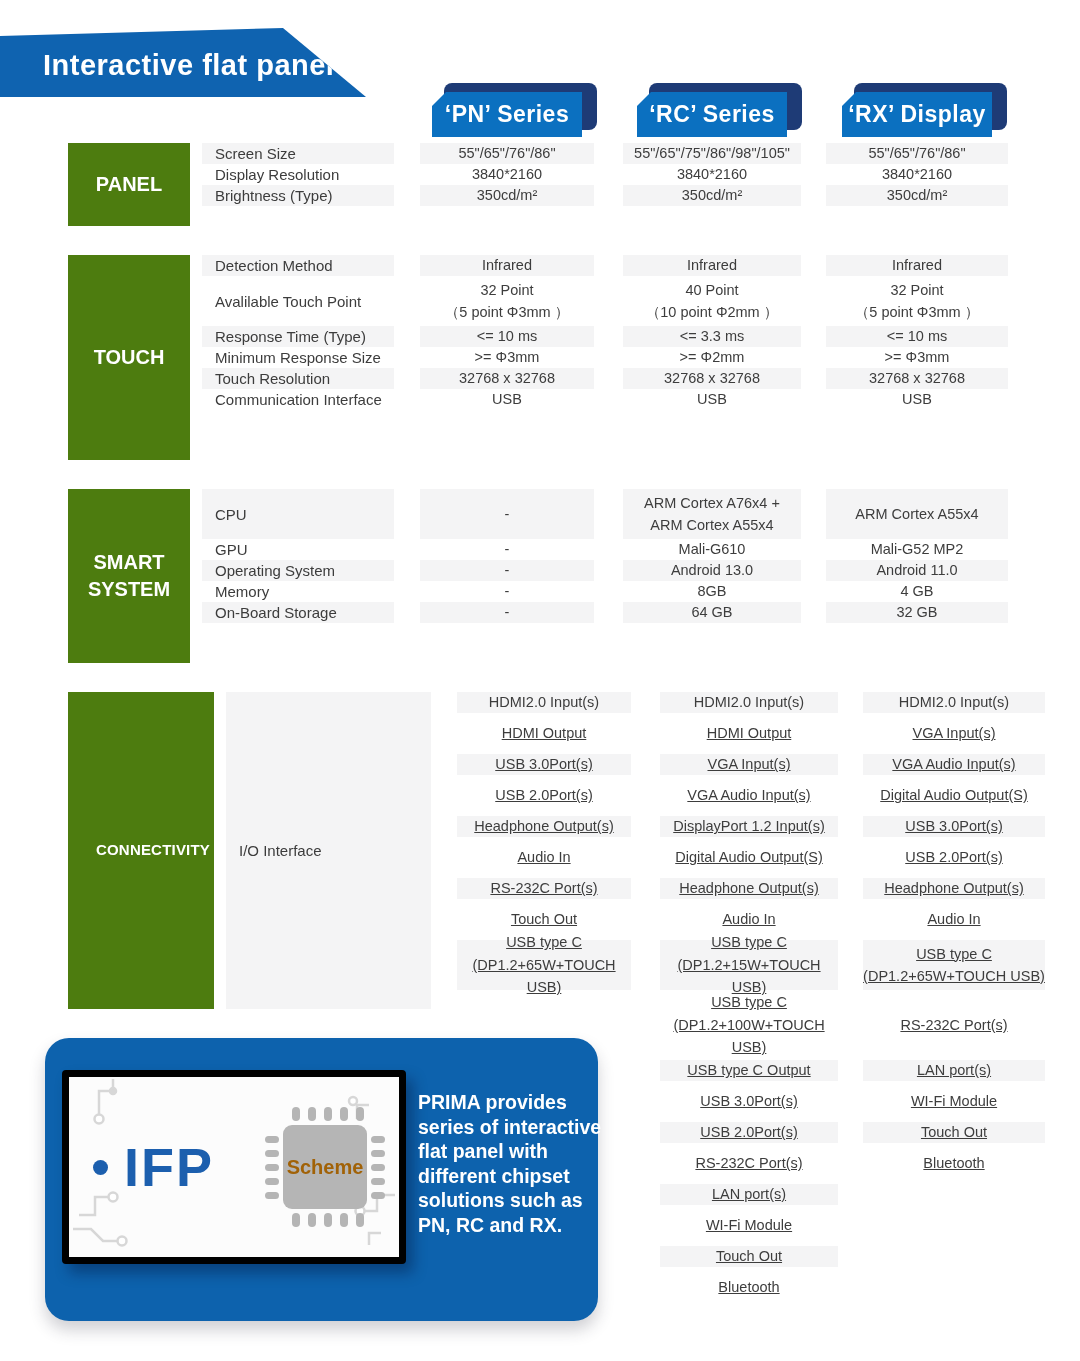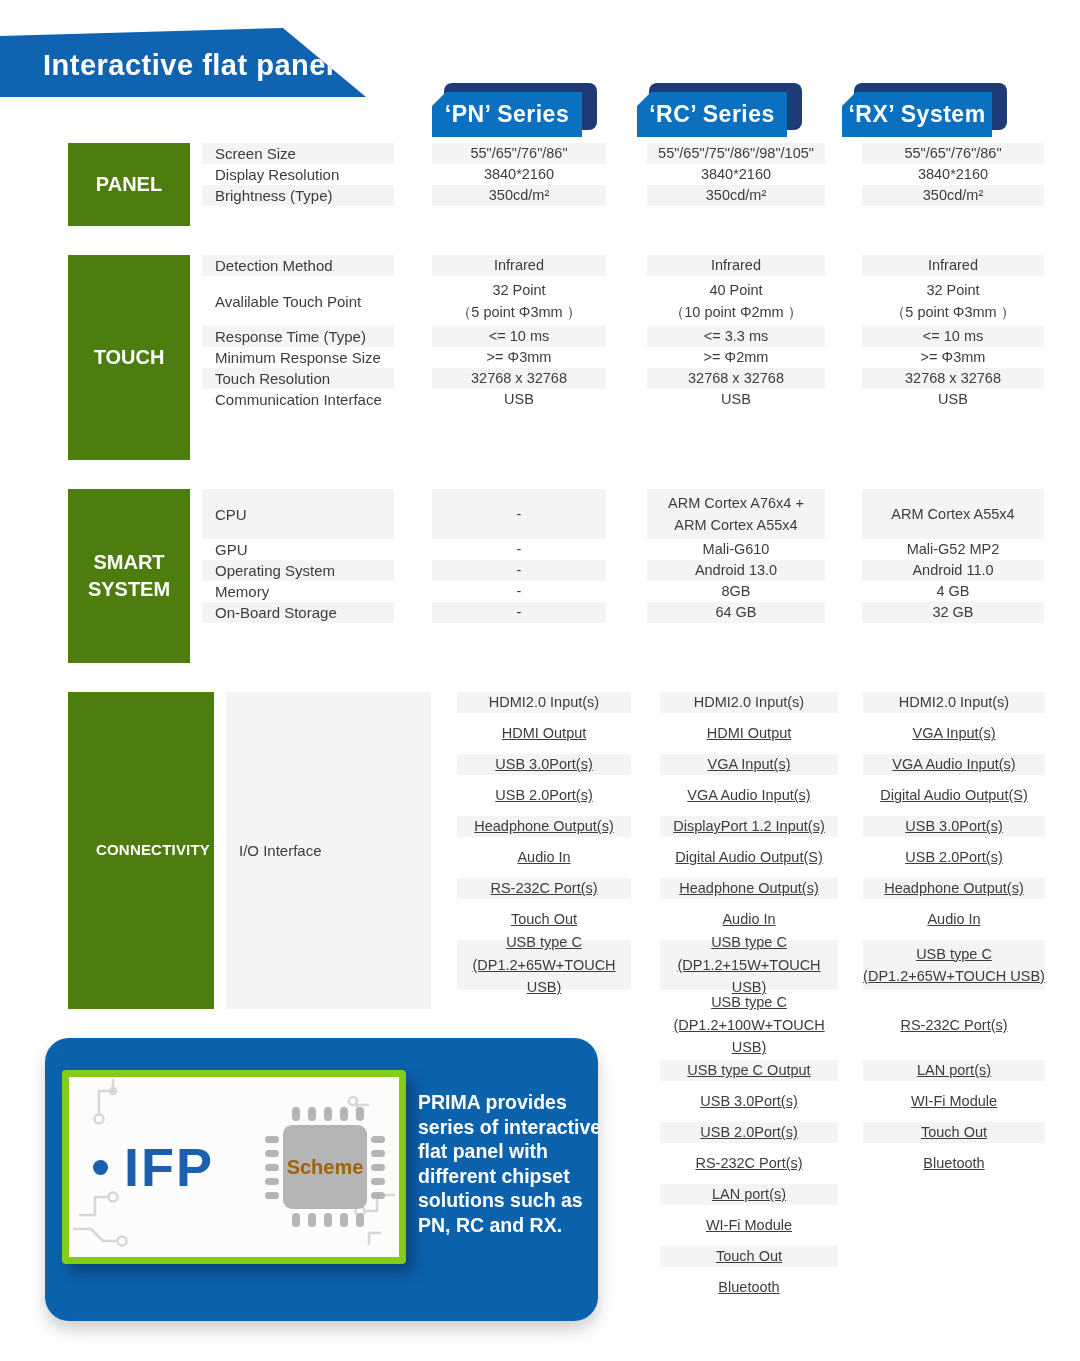--- a/index.html
+++ b/index.html
@@ -23,21 +23,21 @@
 
   
   .content{position:absolute;left:68px;top:143px;width:940px;}
   .section{display:flex;align-items:flex-start;}
   .section + .section{margin-top:29px;}
   .block{width:122px;margin-right:12px;background:#4d7c0f;color:#ffffff;
          display:flex;align-items:center;justify-content:center;text-align:center;
          font-weight:bold;font-size:20px;line-height:1.35;white-space:pre-line;flex:none;}
   .block.small{font-size:15px;letter-spacing:.2px;padding-left:24px;}
   .rows{flex:1;}
-  .row{display:flex;gap:12px;}
+  .row{display:flex;}
   .row + .row{margin-top:0;}
   .cell{height:21px;box-sizing:border-box;}
   .cell.tall{height:50px;}
   .gray{background:#f4f4f5;}
   .attr{width:192px;margin-right:26px;display:flex;align-items:center;padding-left:13px;
         font-size:15px;color:#3c3c3c;flex:none;}
   .val{display:flex;align-items:center;justify-content:center;text-align:center;
        font-size:14.5px;color:#3d3d3d;white-space:pre-line;line-height:1.55;flex:none;}
   .c0{width:174px;margin-right:29px;}
   .c1{width:178px;margin-right:25px;}
@@ -46,21 +46,21 @@
   .io-cell{height:317px;flex:none;}
   .stack{flex:none;}
   .stack .cell{width:100%;}
   .stack .cell + .cell{margin-top:10px;text-decoration:underline;}
   .h317{height:317px;}
 
   
   .card{position:absolute;left:45px;top:1038px;width:553px;height:283px;background:#0d62ad;
         border-radius:24px;box-shadow:0 9px 16px rgba(40,40,60,.22);}
   .monitor{position:absolute;left:17px;top:32px;width:344px;height:194px;box-sizing:border-box;
-           border:7px solid #84cc16;border-radius:4px;background:#fcfcfc;
+           border:7px solid #000000;border-radius:4px;background:#fcfcfc;
            box-shadow:7px 9px 14px rgba(0,10,40,.35);}
   .screen{position:absolute;inset:0;overflow:hidden;}
   .traces{position:absolute;inset:0;width:100%;height:100%;}
   .ifp{position:absolute;left:24px;top:0;height:100%;display:flex;align-items:center;}
   .ifp .dot{width:15px;height:15px;border-radius:50%;background:#1c5fae;margin-right:16px;flex:none;}
   .ifp .word{font-size:54px;font-weight:bold;color:#1c5fae;letter-spacing:2px;}
   .chip{position:absolute;right:10px;top:50%;transform:translateY(-50%);width:128px;height:128px;}
   .chip .label{position:absolute;inset:0;display:flex;align-items:center;justify-content:center;
                font-size:20px;font-weight:bold;color:#a16207;}
   .desc{position:absolute;left:373px;top:52px;width:195px;color:#ffffff;
@@ -83,21 +83,21 @@
   </div>
   <div class="tab rc">
     <div class="back"></div>
     <div class="front">
       <span>‘RC’ Series</span>
     </div>
   </div>
   <div class="tab rx">
     <div class="back"></div>
     <div class="front">
-      <span>‘RX’ System</span>
+      <span>‘RX’ Display</span>
     </div>
   </div>
 
   <div class="content">
 
     <div class="section">
       <div class="block" style="height:83px">PANEL</div>
       <div class="rows">
           <div class="row">
             <div class="cell attr gray">Screen Size</div>

